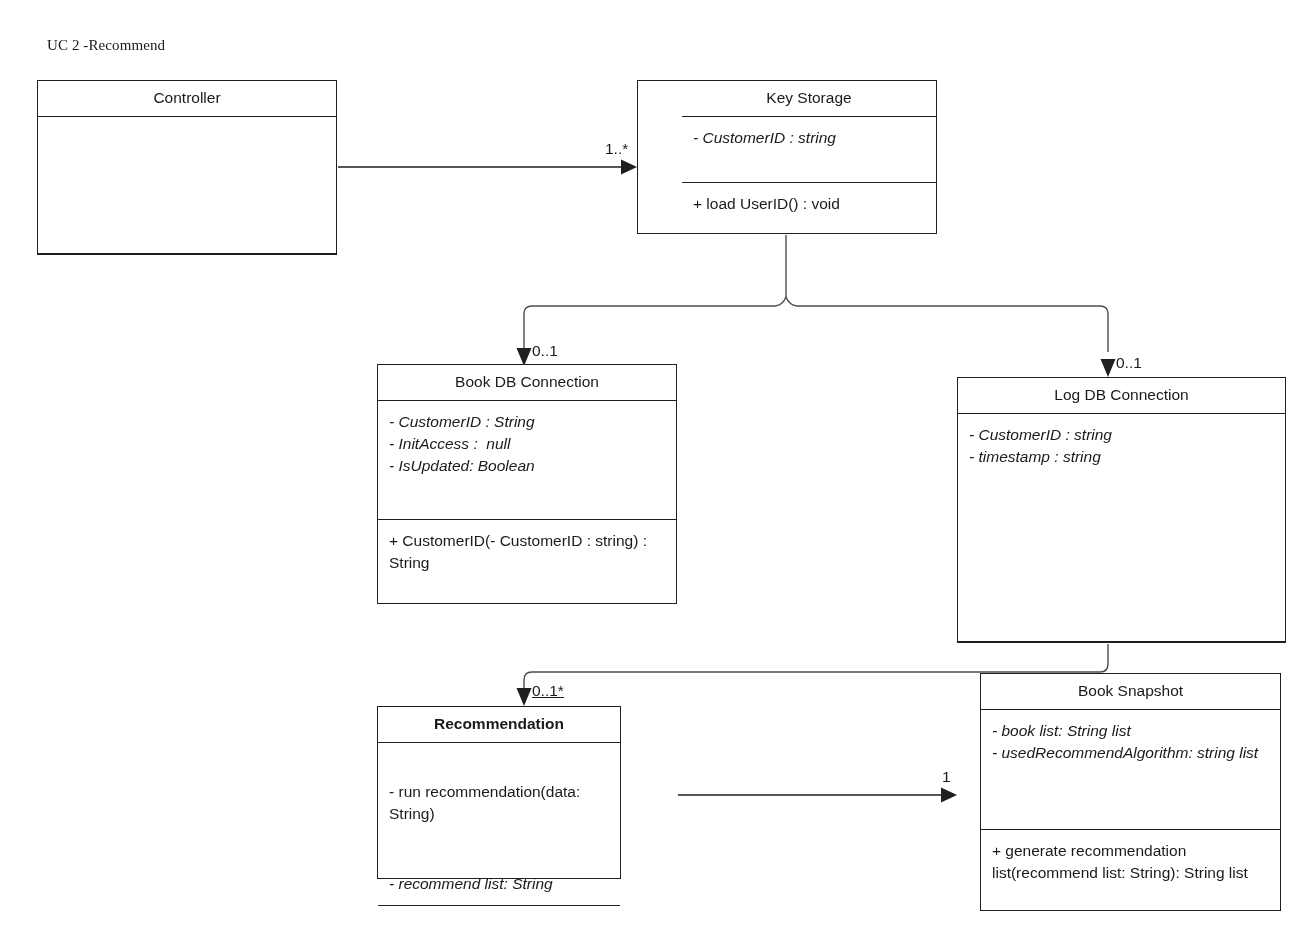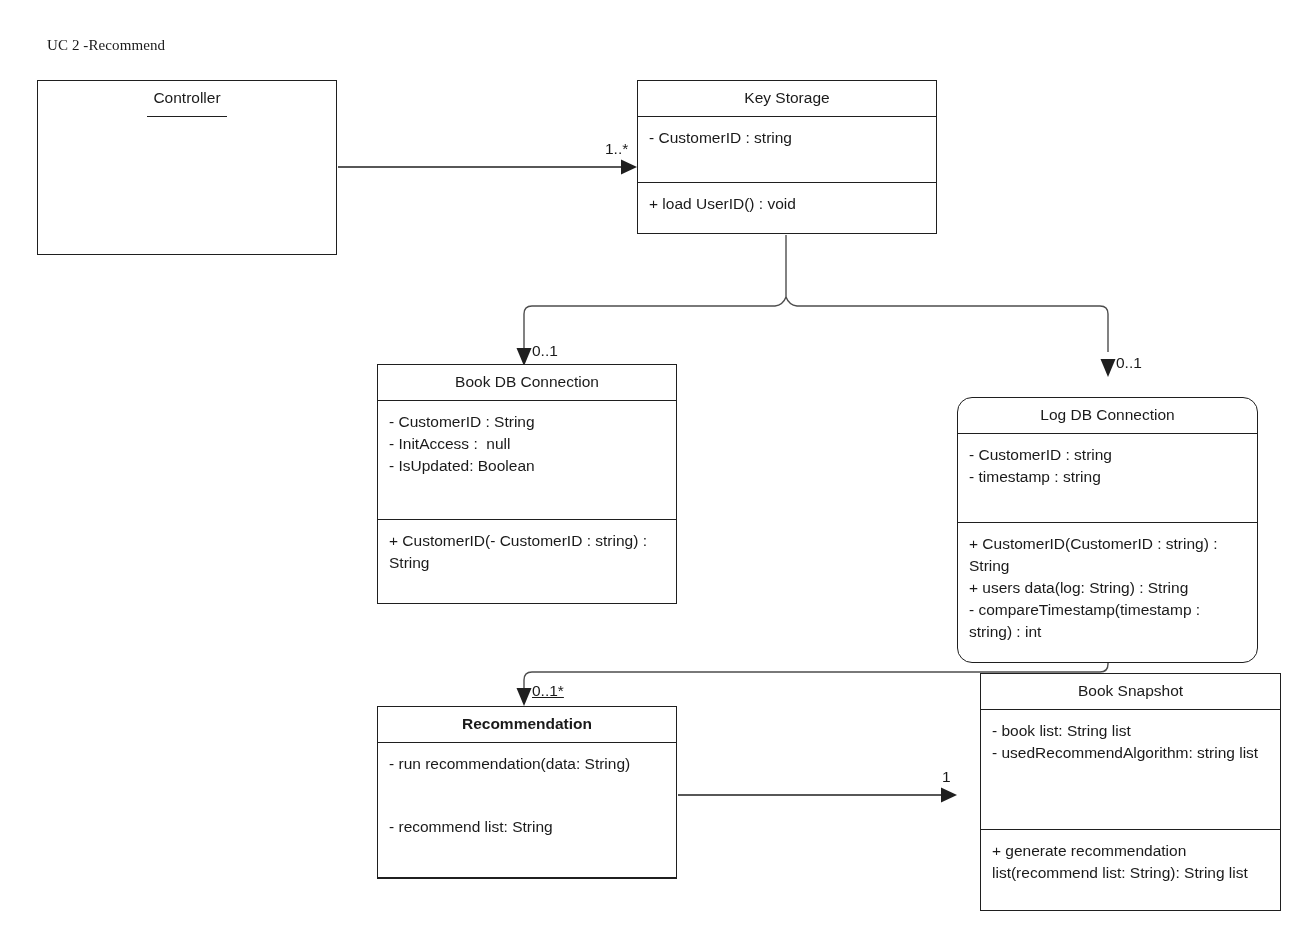--- a/index.html
+++ b/index.html
@@ -56,21 +56,21 @@
   .uml-name.bold { font-weight: bold; }
 
   .uml-compartment {
     box-sizing: border-box;
     padding: 10px 11px 10px 11px;
     font-size: 15.5px;
     color: #1a1a1a;
     line-height: 1.42;
     flex: 1 1 auto;
   }
-  .uml-compartment.divider { border-bottom: 1.6px solid #1f1f1f; }
+  .uml-compartment.divider { border-bottom: 1.6px solid #1f1f1f; font-style: italic; }
   .uml-compartment.empty { padding: 0; }
   .uml-line { display: block; white-space: pre-wrap; }
 
   
   #wires {
     position: absolute;
     left: 0;
     top: 0;
     width: 1295px;
     height: 952px;
@@ -130,26 +130,26 @@
       <polygon class="arrowhead" points="516.5,688 531.5,688 524,706"></polygon>
     </g>
 
     <g>
       <path class="wire-dark" d="M 678 795 L 943 795"></path>
       <polygon class="arrowhead" points="941,787.5 957,795 941,802.5"></polygon>
     </g>
 
   </svg>
 
-  <div class="uml-class" style="left:37px; top:80px; width:300px; height:175px;align-items:center;">
+  <div class="uml-class" style="left:37px; top:80px; width:300px; height:175px;">
     <div class="uml-name">Controller</div>
     <div class="uml-compartment divider empty" style="height:58px;"></div>
   </div>
 
-  <div class="uml-class" style="left:637px; top:80px; width:300px; height:154px;">
+  <div class="uml-class" style="left:637px; top:80px; width:300px; height:154px;padding-left:44px;">
     <div class="uml-name">Key Storage</div>
     <div class="uml-compartment divider" style="height:58px;">
       <span class="uml-line">- CustomerID : string</span>
     </div>
     <div class="uml-compartment">
       <span class="uml-line">+ load UserID() : void</span>
     </div>
   </div>
 
   <div class="uml-class" style="left:377px; top:364px; width:300px; height:240px;">
@@ -157,34 +157,29 @@
     <div class="uml-compartment divider" style="height:100px;">
       <span class="uml-line">- CustomerID : String</span>
       <span class="uml-line">- InitAccess :  null</span>
       <span class="uml-line">- IsUpdated: Boolean</span>
     </div>
     <div class="uml-compartment">
       <span class="uml-line">+ CustomerID(- CustomerID : string) : String</span>
     </div>
   </div>
 
-  <div class="uml-class" style="left:957px; top:397px; width:301px; height:266px;border-radius:15px;">
+  <div class="uml-class" style="left:957px; top:377px; width:329px; height:266px;">
     <div class="uml-name">Log DB Connection</div>
     <div class="uml-compartment divider" style="height:80px;">
       <span class="uml-line">- CustomerID : string</span>
       <span class="uml-line">- timestamp : string</span>
     </div>
-    <div class="uml-compartment">
-      <span class="uml-line">+ CustomerID(CustomerID : string) : String</span>
-      <span class="uml-line">+ users data(log: String) : String</span>
-      <span class="uml-line">- compareTimestamp(timestamp : string) : int</span>
-    </div>
-  </div>
-
-  <div class="uml-class" style="left:377px; top:706px; width:300px; height:173px;">
+  </div>
+
+  <div class="uml-class" style="left:377px; top:706px; width:244px; height:173px;gap:28px;">
     <div class="uml-name bold">Recommendation</div>
     <div class="uml-compartment">
       <span class="uml-line">- run recommendation(data: String)</span>
     </div>
     <div class="uml-compartment divider" style="height:50px;">
       <span class="uml-line">- recommend list: String</span>
     </div>
   </div>
 
   <div class="uml-class" style="left:980px; top:673px; width:301px; height:238px;">

